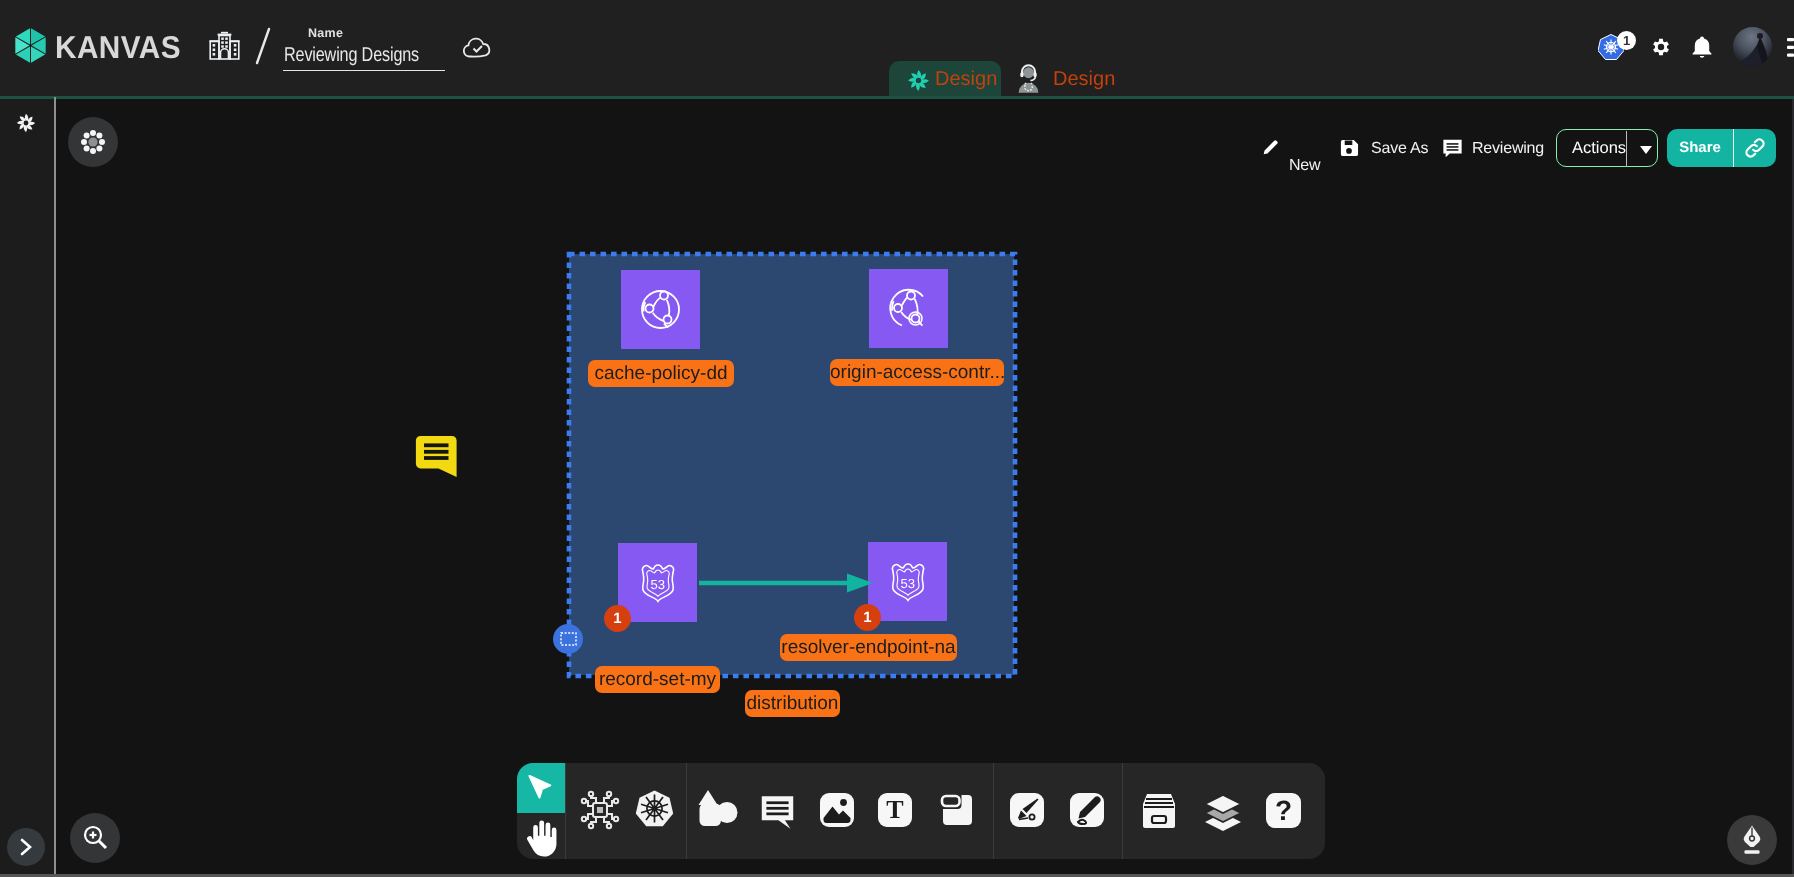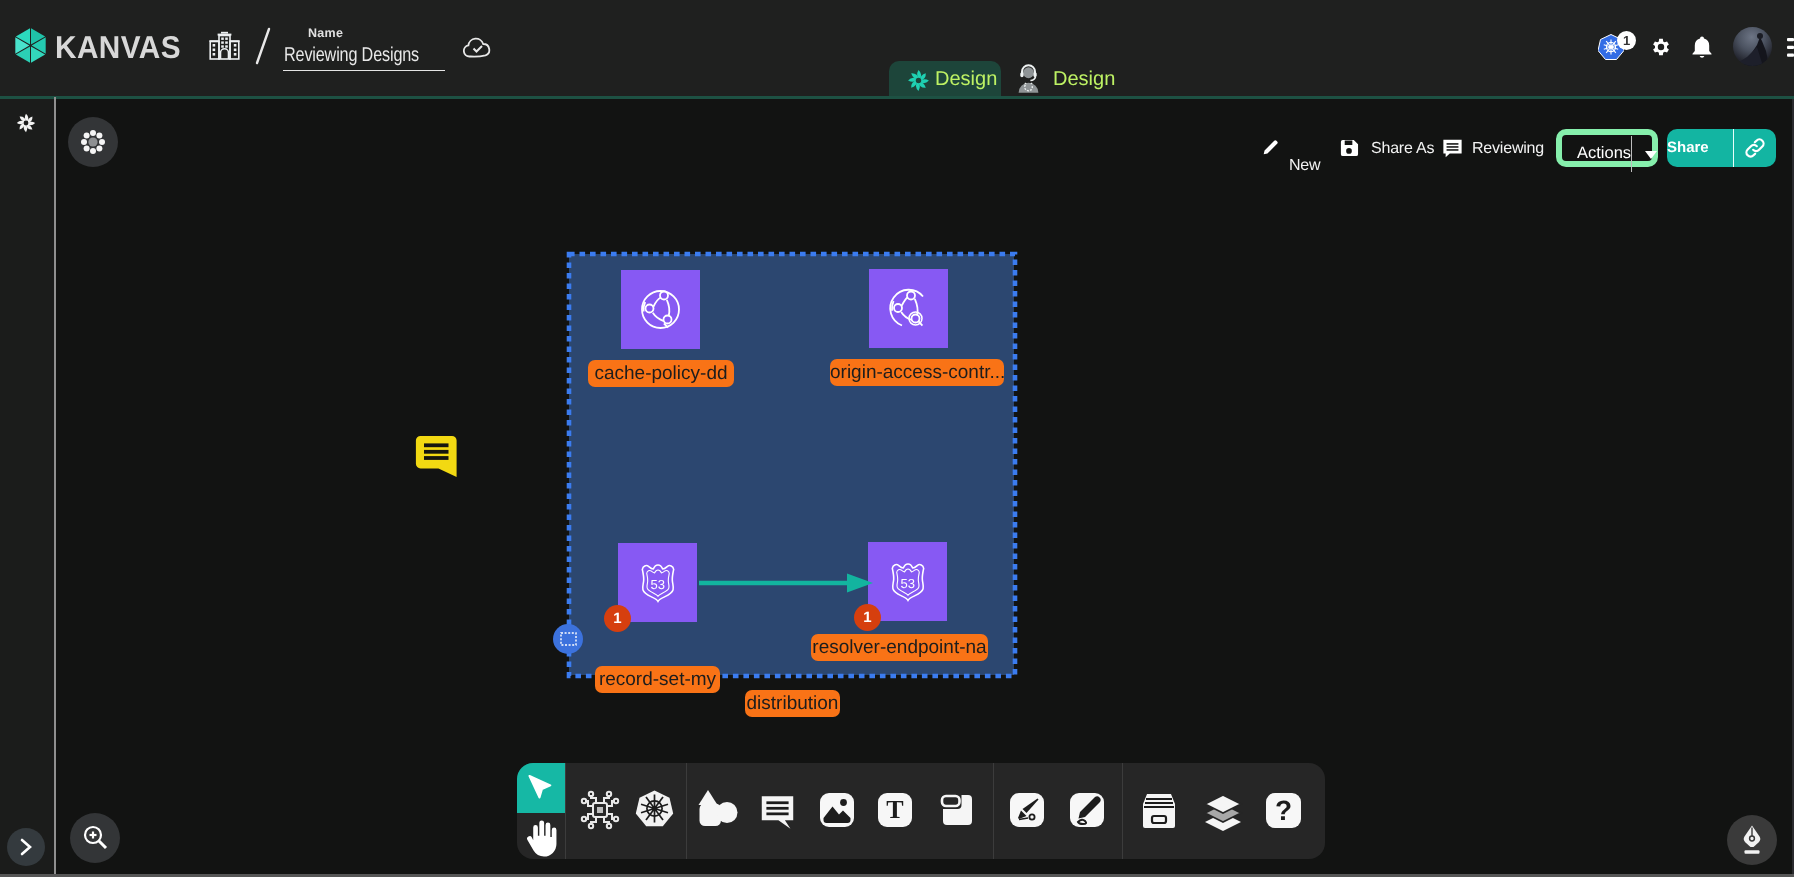--- a/index.html
+++ b/index.html
@@ -8,24 +8,24 @@
   #stage { position:relative; width:1462px; height:877px; background:#121312; }
   
   #header { position:absolute; left:0; top:0; width:1794px; height:96px; background:#1f201f; }
   #greenline { position:absolute; left:0; top:96px; width:1794px; height:3px; background:#1d5143; }
   #wordmark { position:absolute; left:55px; top:30px; font-size:34px; font-weight:bold; color:#d8d8d8; letter-spacing:0.5px; transform:scale(0.875,0.93); transform-origin:left top; }
   .namelabel { position:absolute; left:285px; top:26px; color:#e0e0e0; font-size:12.5px; font-weight:bold; letter-spacing:0.3px;margin-left:23px; }
   .namevalue { position:absolute; left:284px; top:44px; color:#e8e8e8; font-size:20px; letter-spacing:-0.2px; transform:scaleX(0.81); transform-origin:left top; }
   .nameline  { position:absolute; left:283px; top:70px; width:162px; height:1px; background:#e5e5e5; }
   
   #tab-design { position:absolute; left:889px; top:61px; width:112px; height:35px; background:#1d453a; border-radius:10px 10px 0 0; }
-  .tabtxt { color:#bef264; font-size:20px; }
+  .tabtxt { color:#c2410c; font-size:20px; }
   
   .toolbtn { position:absolute; top:140px; color:#f2f2f2; font-size:16px; letter-spacing:-0.2px; }
-  #actions { position:absolute; left:1556px; top:129px; width:102px; height:38px; border:6px solid #86efac; border-radius:10px; color:#fff; }
+  #actions { position:absolute; left:1556px; top:129px; width:102px; height:38px; border:1px solid #86efac; border-radius:10px; color:#fff; }
   #share { position:absolute; left:1667px; top:129px; width:109px; height:38px; background:#13b5a2; border-radius:10px; color:#fff; }
   
   #sidebar { position:absolute; left:0; top:99px; width:54px; height:778px; background:#1b1c1b; }
   #sidediv { position:absolute; left:54px; top:97px; width:2px; height:780px; background:#8f8f8f; }
   
   #groupfill { position:absolute; left:569px; top:254px; width:445px; height:421px; background:#2c4770; }
   .node { position:absolute; width:79px; height:79px; background:#8759f3; }
   .chip { position:absolute; background:#f97316; border-radius:7px; color:#1d1d1d; font-size:19px; text-align:center; line-height:27px; height:27px; white-space:nowrap; overflow:hidden; }
   .badge { position:absolute; width:27px; height:27px; border-radius:50%; background:#d63f0e; color:#fff; font-size:15px; font-weight:bold; text-align:center; line-height:27px; }
   
@@ -191,39 +191,39 @@
     <circle cx="13" cy="13" r="4.6" fill="#8e9092"></circle>
   </svg>
 
   <svg class="abs" style="left:1262px; top:139px;" width="17" height="17" viewBox="0 0 20 20" fill="#fff">
     <path d="M2 18 l1-4.4 L14.4 2.2 a1.8 1.8 0 0 1 2.6 0 l0.8 0.8 a1.8 1.8 0 0 1 0 2.6 L6.4 17z"></path>
   </svg>
   <div class="toolbtn" style="left:1289px;margin-top:17px;">New</div>
   <svg class="abs" style="left:1339px; top:138px;" width="20" height="20" viewBox="0 0 21 21" fill="#fff">
     <path d="M2 4 a2 2 0 0 1 2-2 h11.5 L20 6.5 V17 a2 2 0 0 1 -2 2 H4 a2 2 0 0 1 -2-2z M6 2.5 v4.8 h8 V2.5z M10.5 16.6 a3 3 0 1 0 0-6 a3 3 0 0 0 0 6z" fill-rule="evenodd"></path>
   </svg>
-  <div class="toolbtn" style="left:1371px;">Share As</div>
+  <div class="toolbtn" style="left:1371px;">Save As</div>
   <svg class="abs" style="left:1442px; top:138px;" width="21" height="21" viewBox="0 0 23 22" fill="#fff">
     <path d="M1.5 1.5 h20 v15 h-13 l-4.5 4 v-4 h-2.5z"></path>
     <g stroke="#1f201f" stroke-width="1.8">
       <line x1="5" y1="6" x2="18" y2="6"></line>
         <line x1="5" y1="9.3" x2="18" y2="9.3"></line>
         <line x1="5" y1="12.6" x2="18" y2="12.6"></line>
     </g>
   </svg>
   <div class="toolbtn" style="left:1472px;">Reviewing</div>
   <div id="actions">
     <span style="position:absolute; left:15px; top:9px; font-size:16.5px;">Actions</span>
     <span style="position:absolute; left:69px; top:1px; width:1px; height:36px; background:#bdbdbd;"></span>
     <svg style="position:absolute; left:83px; top:16px;" width="12" height="8" viewBox="0 0 12 8" fill="#fff">
         <polygon points="0,0 12,0 6,8"></polygon>
       </svg>
   </div>
   <div id="share">
-    <span style="position:absolute; left:0; top:10px; width:66px; font-size:15px; font-weight:bold;">Share</span>
+    <span style="position:absolute; left:0; top:10px; width:66px; text-align:center; font-size:15px; font-weight:bold;">Share</span>
     <span style="position:absolute; left:66px; top:0; width:1px; height:38px; background:#e8fffa;"></span>
     <svg style="position:absolute; left:77px; top:8px;" width="22" height="22" viewBox="0 0 24 24" fill="none" stroke="#fff" stroke-width="2.4" stroke-linecap="round">
       <path d="M10 14 a4.5 4.5 0 0 0 6.4 0 l3.6-3.6 a4.5 4.5 0 0 0-6.4-6.4 l-1.8 1.8"></path>
       <path d="M14 10 a4.5 4.5 0 0 0-6.4 0 L4 13.6 a4.5 4.5 0 0 0 6.4 6.4 l1.8-1.8"></path>
     </svg>
   </div>
 
   <div id="groupfill"></div>
   <svg class="abs" style="left:560px; top:245px;" width="465" height="440" viewBox="0 0 465 440" fill="none">
     <rect x="9" y="9" width="446" height="422" stroke="#3b7cf0" stroke-width="4.6" stroke-dasharray="5.6 4.9"></rect>
@@ -266,21 +266,21 @@
     <line x1="2" y1="13" x2="152" y2="13" stroke="#13b49f" stroke-width="4.6"></line>
     <polygon points="150,3.5 176,13 150,22.5" fill="#13b49f"></polygon>
   </svg>
 
   <div class="badge" style="left:604px; top:605px;">1</div>
   <div class="badge" style="left:854px; top:604px;">1</div>
 
   <div class="chip" style="left:588px; top:360px; width:146px;">cache-policy-dd</div>
   <div class="chip" style="left:824px; top:359px; width:174px;margin-left:6px;">origin-access-contr...</div>
   <div class="chip" style="left:595px; top:634px; width:125px;margin-top:32px;">record-set-my</div>
-  <div class="chip" style="left:811px; top:634px; width:177px;">resolver-endpoint-na</div>
+  <div class="chip" style="left:780px; top:634px; width:177px;">resolver-endpoint-na</div>
   <div class="chip" style="left:745px; top:690px; width:95px;">distribution</div>
 
   <div class="abs" style="left:553px; top:624px; width:30px; height:30px; border-radius:50%; background:#3c72dd;"></div>
   <svg class="abs" style="left:560px; top:632px;" width="17" height="14" viewBox="0 0 17 14" fill="none" stroke="#fff" stroke-width="1.4" stroke-dasharray="2 1.6">
     <rect x="1" y="1" width="15" height="12"></rect>
   </svg>
 
   <svg class="abs" style="left:414px; top:432px;" width="44" height="46" viewBox="0 0 44 46">
     <path d="M6.5 4 H38 a4.6 4.6 0 0 1 4.6 4.6 V45 L24.5 36.4 H6.5 A4.6 4.6 0 0 1 1.9 31.8 V8.6 A4.6 4.6 0 0 1 6.5 4 Z" fill="#f2d912"></path>
     <g stroke="#15160f" stroke-width="3.8">

